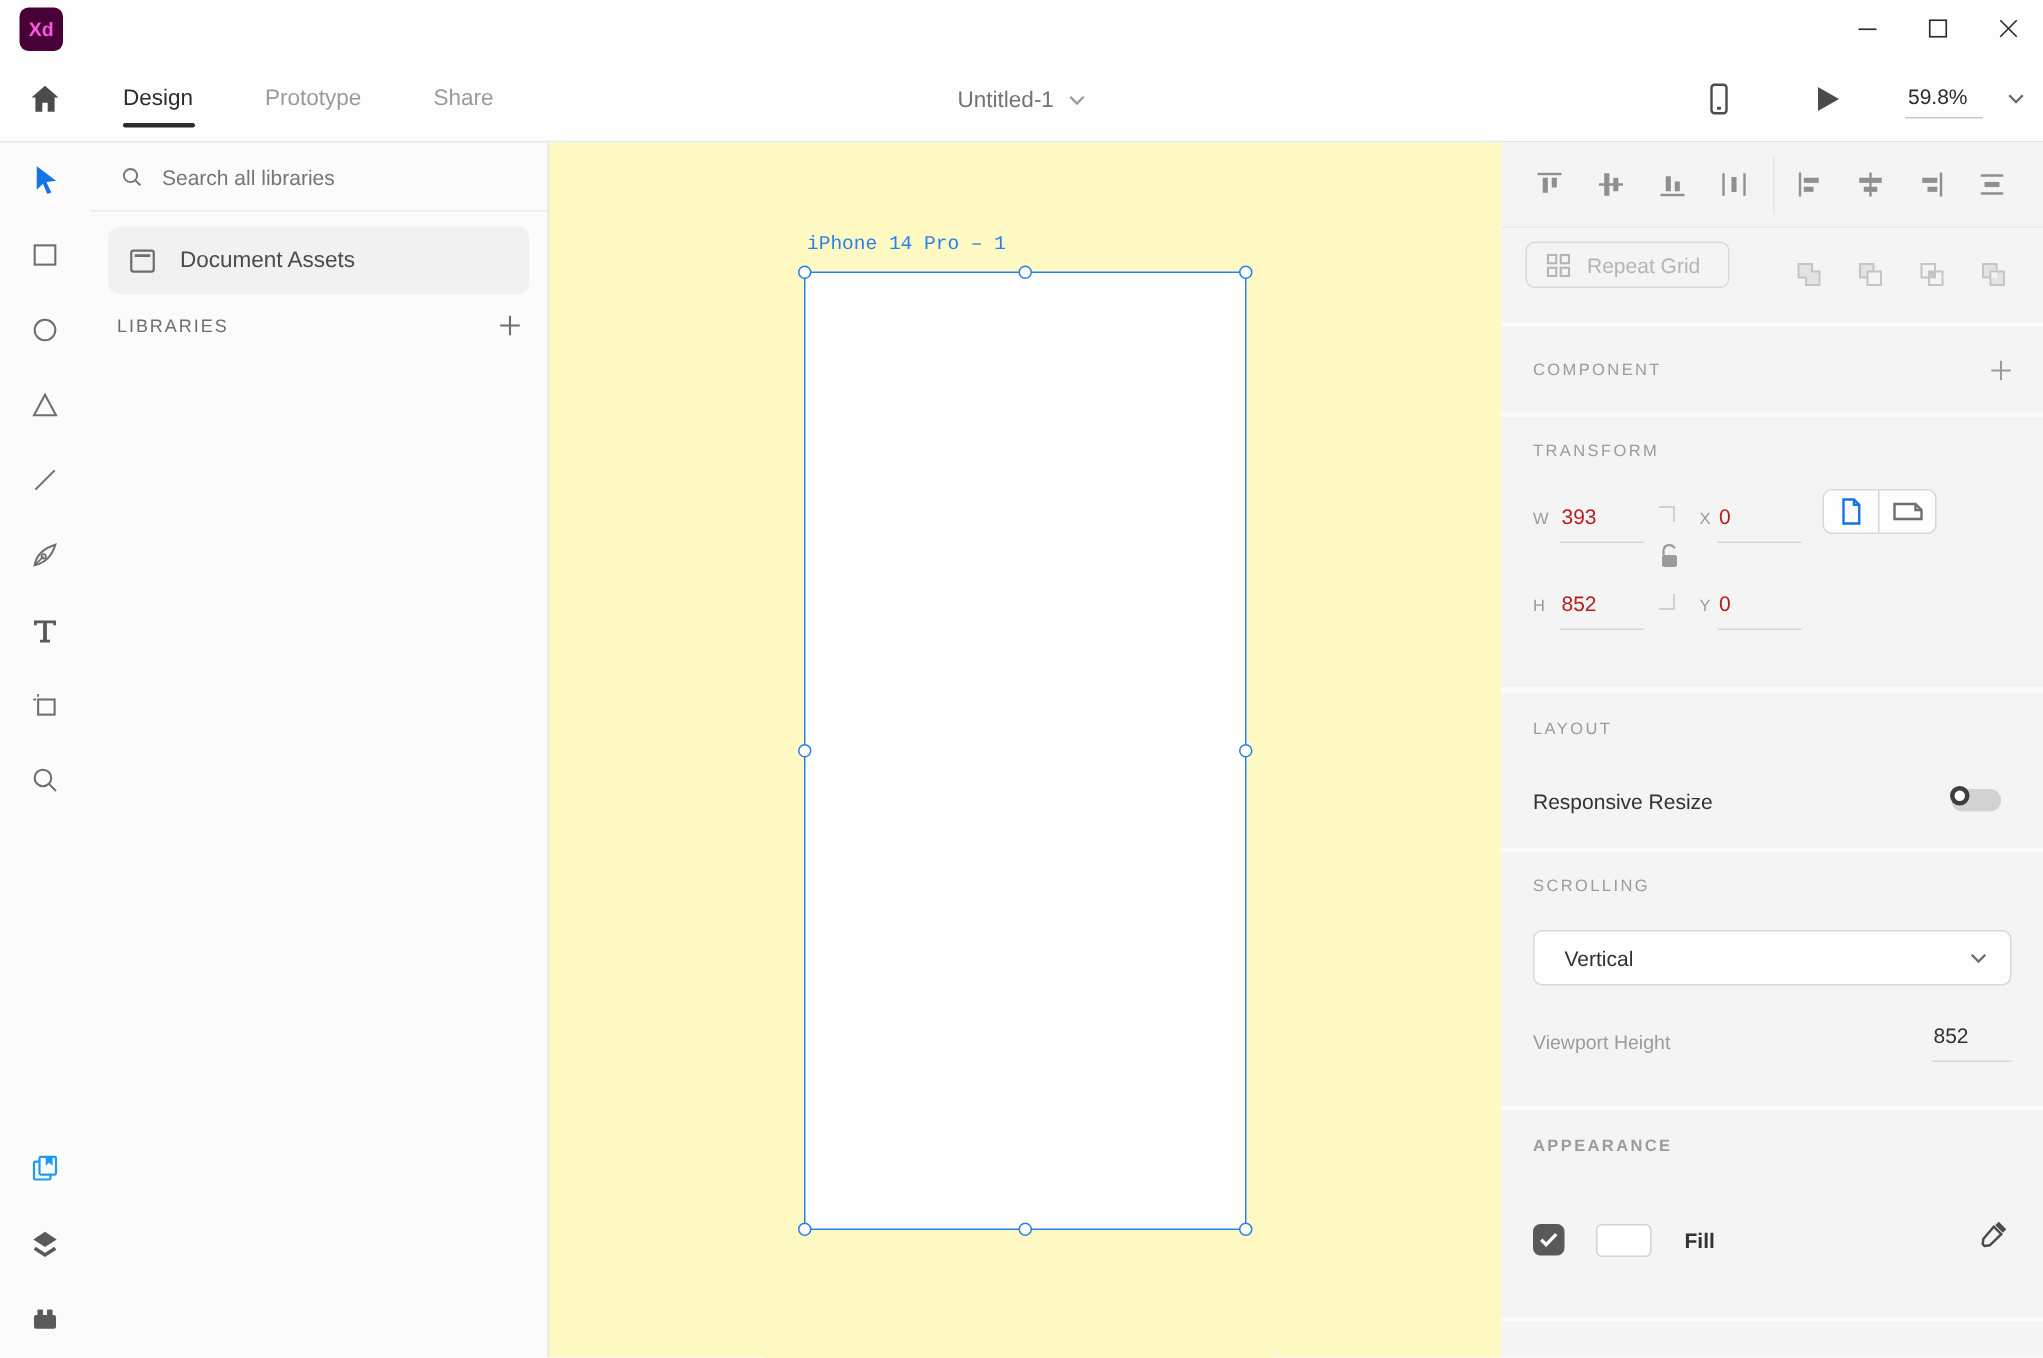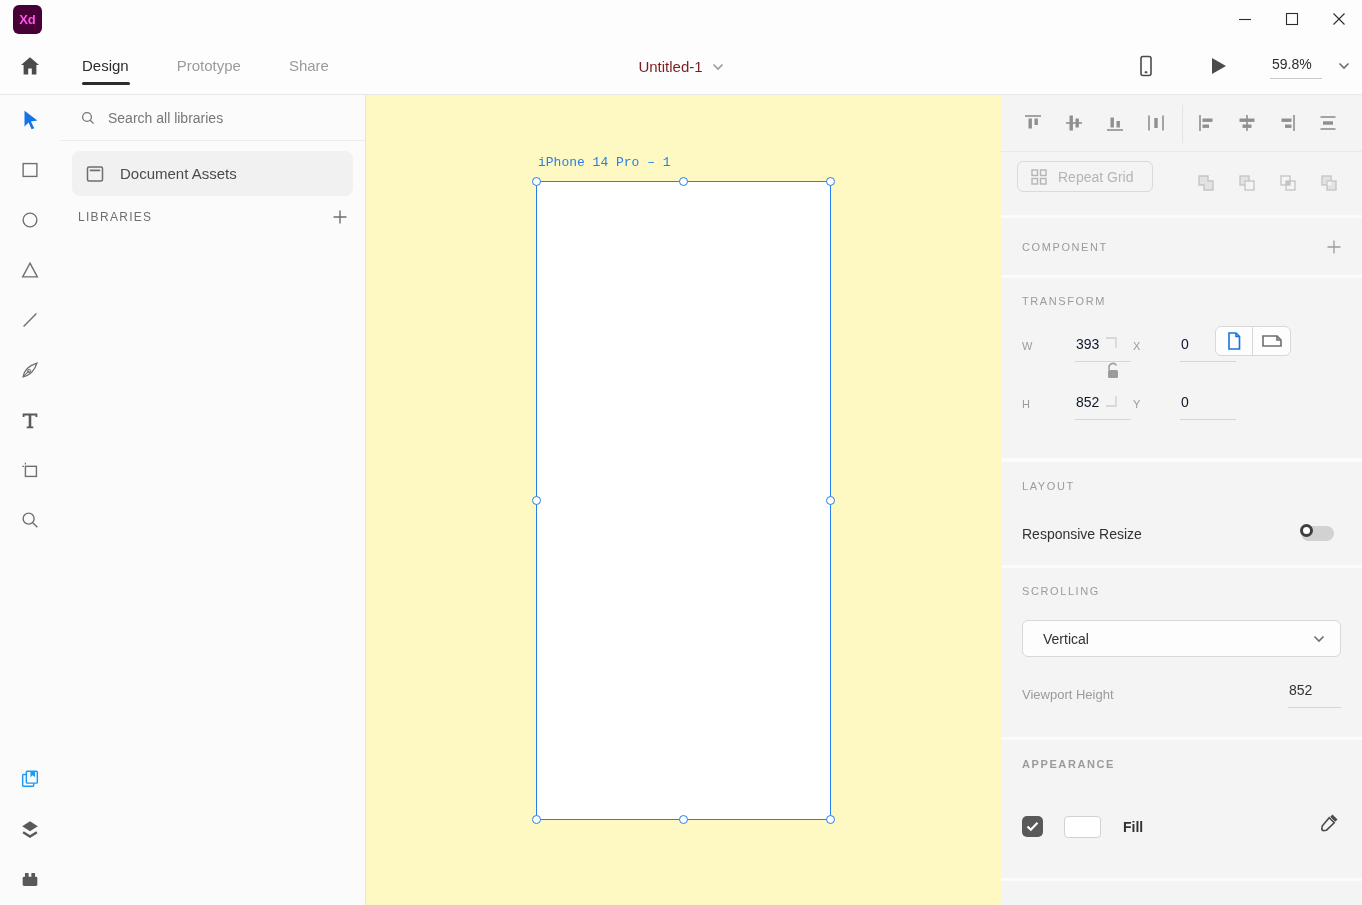--- a/index.html
+++ b/index.html
@@ -21,21 +21,21 @@
     border-bottom:1px solid #e7e7e7; }
   .home-btn { width:60px; display:flex; justify-content:center; }
   .tabs { display:flex; margin-left:22px; height:57px; }
   .tab { padding:0 26px 0 0; margin-right:22px; font-size:15px; color:#9b9b9b; line-height:55px;
     position:relative; }
   .tab.active { color:#2c2c2c; }
   .tab.active::after { content:""; position:absolute; left:0; bottom:10px; width:48px; height:3px;
     background:#2c2c2c; border-radius:2px; }
   .doc-title { position:absolute; left:0; right:0; top:0; height:57px; display:flex;
     align-items:center; justify-content:center; gap:9px; pointer-events:none; }
-  .doc-title span { font-size:15px; color:#7f1d1d; }
+  .doc-title span { font-size:15px; color:#737373; }
   .toolbar-right { margin-left:auto; display:flex; align-items:center; gap:16px; padding-right:12px; }
   .tb-icon-btn { width:56px; display:flex; justify-content:center; align-items:center; }
   .zoom-ctl { display:flex; align-items:center; gap:16px; margin-left:8px; }
   .zoom-value { font-size:14px; color:#2c2c2c; border-bottom:1px solid #c9c9c9; padding:2px 2px 6px;
     min-width:52px; text-align:left; }
 
   
   .main { display:flex; height:810px; }
 
   .tools { width:60px; background:#fbfbfb; display:flex; flex-direction:column; align-items:center;
@@ -81,22 +81,22 @@
     padding-left:12px; }
   .repeat-grid-btn span { font-size:14px; color:#b5b5b5; }
   .bool-icon { width:22px; height:22px; position:absolute; top:20px; }
 
   .sec-component { top:123px; height:57px; display:flex; align-items:center;
     justify-content:space-between; padding:0 20px 0 21px; }
 
   .sec-transform { top:183px; height:180px; }
   .sec-transform .sec-header { position:absolute; left:21px; top:17px; }
   .t-label { position:absolute; font-size:11px; color:#9b9b9b; }
-  .t-field { position:absolute; width:56px; font-size:14px; color:#0f172a;
-    border-bottom:1px solid #d6d6d6; padding:0 0 9px 1px;margin-left:35px; }
+  .t-field { position:absolute; width:56px; font-size:14px; color:#b91c1c;
+    border-bottom:1px solid #d6d6d6; padding:0 0 9px 1px; }
   .orient { position:absolute; left:214px; top:48px; width:76px; height:30px;
     border:1px solid #d8d8d8; border-radius:6px; background:#fdfdfd; display:flex; }
   .orient-cell { width:37px; display:flex; align-items:center; justify-content:center; }
   .orient-cell:first-child { border-right:1px solid #d8d8d8; }
 
   .sec-layout { top:367px; height:103px; }
   .sec-layout .sec-header { position:absolute; left:21px; top:18px; }
   .rr-label { position:absolute; left:21px; top:64px; font-size:14px; color:#323232; }
   .toggle { position:absolute; left:300px; top:63px; width:33px; height:17px; }
   .toggle .track { position:absolute; left:0; top:1px; width:33px; height:15px; background:#d2d2d2;

